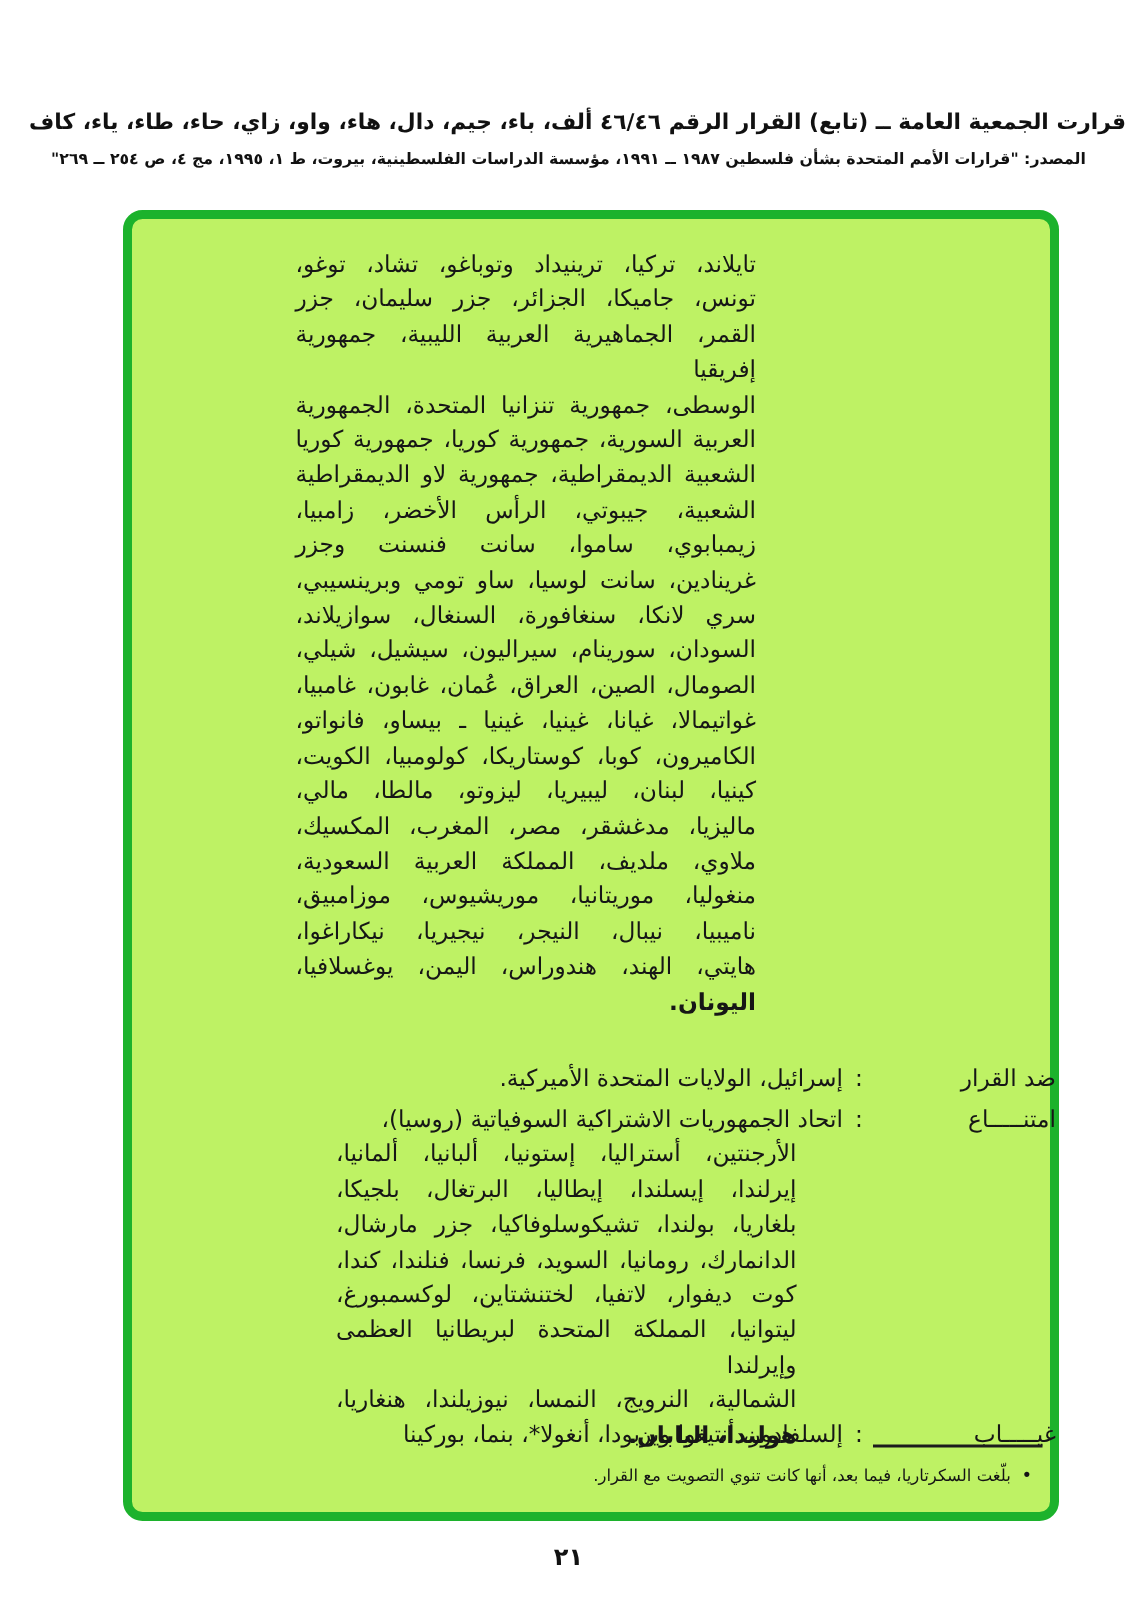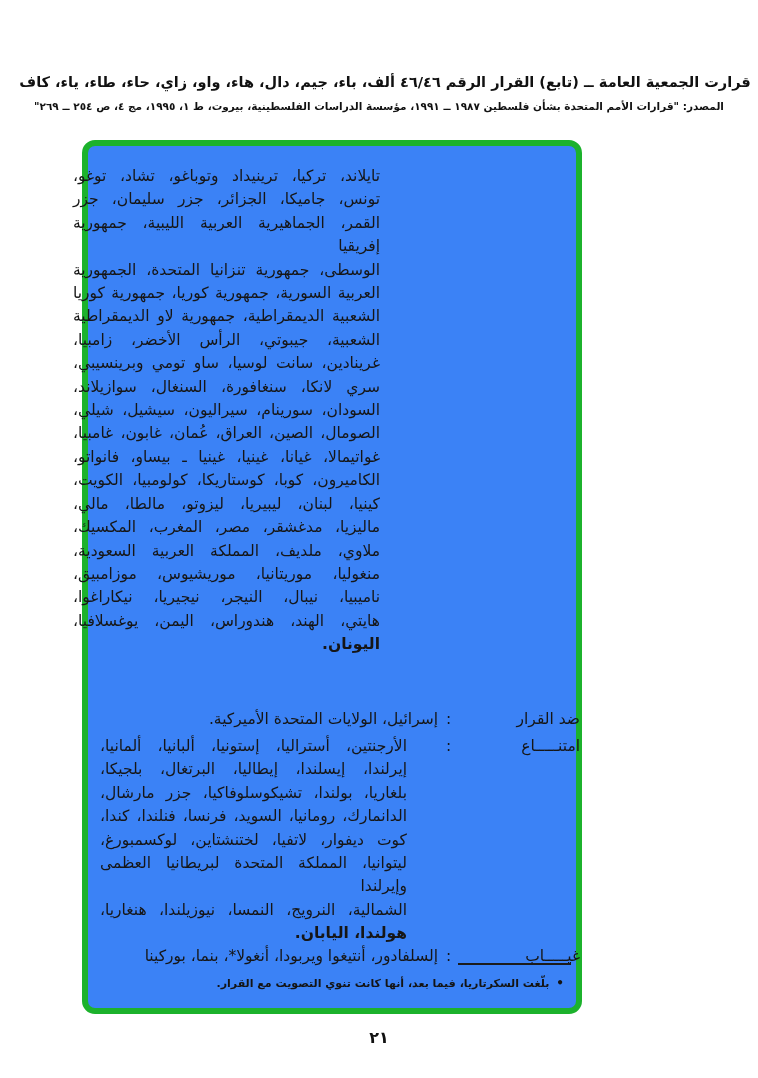--- a/index.html
+++ b/index.html
@@ -10,23 +10,23 @@
   }
   .header-title{
     position:absolute;top:74px;left:12px;right:0;text-align:center;
     font-size:14.5px;font-weight:bold;letter-spacing:0;color:#111;
   }
   .header-source{
     position:absolute;top:100px;left:0;right:0;text-align:center;
     font-size:10.5px;font-weight:bold;color:#111;
   }
   .green-box{
-    position:absolute;left:82px;top:140px;width:500px;height:874px;
+    position:absolute;left:82px;top:140px;width:624px;height:874px;
     box-sizing:border-box;border:6px solid var(--frame,#1cb22c);border-radius:13px;
-    background:#3b82f6;
+    background:#bef264;
   }
   .para{
     position:absolute;right:196px;top:19px;width:307px;
     font-size:15.5px;line-height:23.4px;color:#161616;
   }
   .jline{text-align:justify;text-align-last:justify;}
   [data-bind-lines] .jline:last-child{text-align-last:right;font-weight:bold;}
   .item{
     position:absolute;right:-4px;width:480px;display:flex;direction:rtl;
     font-size:15.5px;line-height:23.4px;color:#161616;
@@ -38,21 +38,21 @@
     flex:0 0 134px;display:flex;justify-content:space-between;
     white-space:nowrap;
   }
   .item-content{flex:1 1 auto;padding-right:8px;}
   .item-content .cont-lines .jline{margin-right:31px;width:307px;margin-left:auto;}
   .footnote-rule{
     position:absolute;top:817px;right:5px;width:113px;height:2px;background:#1c1c1c;
   }
   .footnote{
     position:absolute;top:829px;right:12px;width:560px;text-align:right;
-    font-size:11px;font-weight:bold;color:#141414;line-height:16px;
+    font-size:11px;font-weight:normal;color:#141414;line-height:16px;
   }
   .footnote .bullet{margin-left:7px;font-size:12px;}
   .page-number{
     position:absolute;top:1028px;left:0;right:0;text-align:center;
     font-size:16px;font-weight:bold;color:#111;
   }
 </style>
 </head>
 <body style="--frame: #1cb22c;">
 
@@ -62,20 +62,21 @@
 <div class="green-box">
 
   <div class="para" data-bind-lines="body.continued_list_lines">
       <div class="jline">تايلاند، تركيا، ترينيداد وتوباغو، تشاد، توغو،</div>
       <div class="jline">تونس، جاميكا، الجزائر، جزر سليمان، جزر</div>
       <div class="jline">القمر، الجماهيرية العربية الليبية، جمهورية إفريقيا</div>
       <div class="jline">الوسطى، جمهورية تنزانيا المتحدة، الجمهورية</div>
       <div class="jline">العربية السورية، جمهورية كوريا، جمهورية كوريا</div>
       <div class="jline">الشعبية الديمقراطية، جمهورية لاو الديمقراطية</div>
       <div class="jline">الشعبية، جيبوتي، الرأس الأخضر، زامبيا،</div>
+      <div class="jline">زيمبابوي، ساموا، سانت فنسنت وجزر</div>
       <div class="jline">غرينادين، سانت لوسيا، ساو تومي وبرينسيبي،</div>
       <div class="jline">سري لانكا، سنغافورة، السنغال، سوازيلاند،</div>
       <div class="jline">السودان، سورينام، سيراليون، سيشيل، شيلي،</div>
       <div class="jline">الصومال، الصين، العراق، عُمان، غابون، غامبيا،</div>
       <div class="jline">غواتيمالا، غيانا، غينيا، غينيا ـ بيساو، فانواتو،</div>
       <div class="jline">الكاميرون، كوبا، كوستاريكا، كولومبيا، الكويت،</div>
       <div class="jline">كينيا، لبنان، ليبيريا، ليزوتو، مالطا، مالي،</div>
       <div class="jline">ماليزيا، مدغشقر، مصر، المغرب، المكسيك،</div>
       <div class="jline">ملاوي، ملديف، المملكة العربية السعودية،</div>
       <div class="jline">منغوليا، موريتانيا، موريشيوس، موزامبيق،</div>
@@ -93,20 +94,21 @@
       <div data-bind="body.items.0.first_line">إسرائيل، الولايات المتحدة الأميركية.</div>
     </div>
   </div>
 
   <div class="item item-abstain">
     <div class="label-box">
       <span data-bind="body.items.1.label">امتنـــــاع</span>
       <span data-bind="body.items.1.colon">:</span>
     </div>
     <div class="item-content">
+      <div data-bind="body.items.1.first_line">اتحاد الجمهوريات الاشتراكية السوفياتية (روسيا)،</div>
       <div class="cont-lines" data-bind-lines="body.items.1.lines">
           <div class="jline">الأرجنتين، أستراليا، إستونيا، ألبانيا، ألمانيا،</div>
           <div class="jline">إيرلندا، إيسلندا، إيطاليا، البرتغال، بلجيكا،</div>
           <div class="jline">بلغاريا، بولندا، تشيكوسلوفاكيا، جزر مارشال،</div>
           <div class="jline">الدانمارك، رومانيا، السويد، فرنسا، فنلندا، كندا،</div>
           <div class="jline">كوت ديفوار، لاتفيا، لختنشتاين، لوكسمبورغ،</div>
           <div class="jline">ليتوانيا، المملكة المتحدة لبريطانيا العظمى وإيرلندا</div>
           <div class="jline">الشمالية، النرويج، النمسا، نيوزيلندا، هنغاريا،</div>
           <div class="jline">هولندا، اليابان.</div>
         </div>

